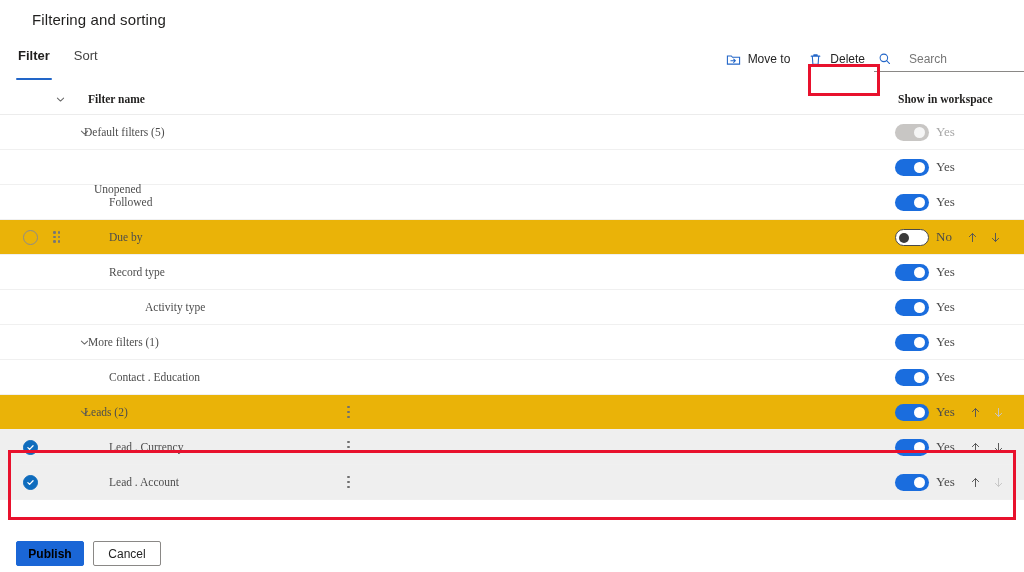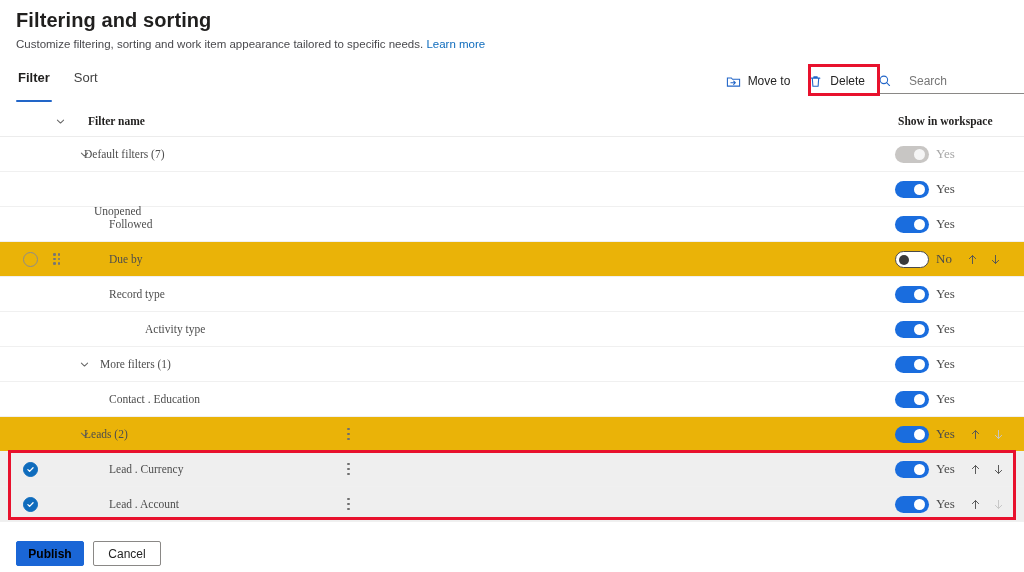--- a/index.html
+++ b/index.html
@@ -14,25 +14,25 @@
     color: #323130;
     overflow: hidden;
     position: relative;
   }
 
   
   .page-header {
     padding: 10px 16px 0 16px;
   }
   .page-title {
-    font-size: 20px;
-    font-weight: 700;
+    font-size: 15px;
+    font-weight: 400;
     color: #201f1e;
     letter-spacing: 0.1px;
-    margin: 0 0 7px 0;
+    margin: 0 0 7px 16px;
     line-height: 20px;
   }
   .page-subtitle {
     font-size: 11.5px;
     color: #49494d;
     line-height: 15px;
     margin: 0;
   }
   .learn-more-link {
     color: #0f6cbd;
@@ -372,24 +372,20 @@
   }
   #annot-selected-rows {
     left: 8px; top: 450px; width: 1008px; height: 70px;
   }
 </style>
 </head>
 <body>
 
 <div class="page-header">
   <div class="page-title">Filtering and sorting</div>
-  <div class="page-subtitle">
-    <span>Customize filtering, sorting and work item appearance tailored to specific needs.</span>
-    <a class="learn-more-link">Learn more</a>
-  </div>
 </div>
 
 <div class="tabs-toolbar">
   <div class="tabs">
     <div class="tab active">Filter</div>
     <div class="tab">Sort</div>
   </div>
 
   <div class="toolbar">
     <button class="tb-btn">
@@ -436,21 +432,21 @@
     <div class="head-toggle-label">Show in workspace</div>
   </div>
 
   <div id="rows-container">
       <div class="row">
         <span class="chev" style="position:absolute;left:79px;">
           <svg viewBox="0 0 12 12" width="11" height="11" fill="none" stroke="currentColor" stroke-width="1.1">
             <path d="M2.6 4.4L6 7.7l3.4-3.3" stroke-linecap="round" stroke-linejoin="round"></path>
           </svg>
         </span>
-        <span class="name-text-pos" style="left:84px;">Default filters (7)</span>
+        <span class="name-text-pos" style="left:84px;">Default filters (5)</span>
         <div class="toggle-group">
           <div class="switch on disabled">
             <span class="knob"></span>
           </div>
           <span class="toggle-label muted">Yes</span>
         </div>
       </div>
       <div class="row">
         <span class="name-text-pos" style="left:94px;margin-top:44px;">Unopened</span>
         <div class="toggle-group">
@@ -520,21 +516,21 @@
           </div>
           <span class="toggle-label">Yes</span>
         </div>
       </div>
       <div class="row">
         <span class="chev" style="position:absolute;left:79px;">
           <svg viewBox="0 0 12 12" width="11" height="11" fill="none" stroke="currentColor" stroke-width="1.1">
             <path d="M2.6 4.4L6 7.7l3.4-3.3" stroke-linecap="round" stroke-linejoin="round"></path>
           </svg>
         </span>
-        <span class="name-text-pos" style="left:100px;">More filters (1)</span>
+        <span class="name-text-pos" style="left:88px;">More filters (1)</span>
         <div class="toggle-group">
           <div class="switch on">
             <span class="knob"></span>
           </div>
           <span class="toggle-label">Yes</span>
         </div>
       </div>
       <div class="row">
         <span class="name-text-pos" style="left:109px;">Contact . Education</span>
         <div class="toggle-group">

